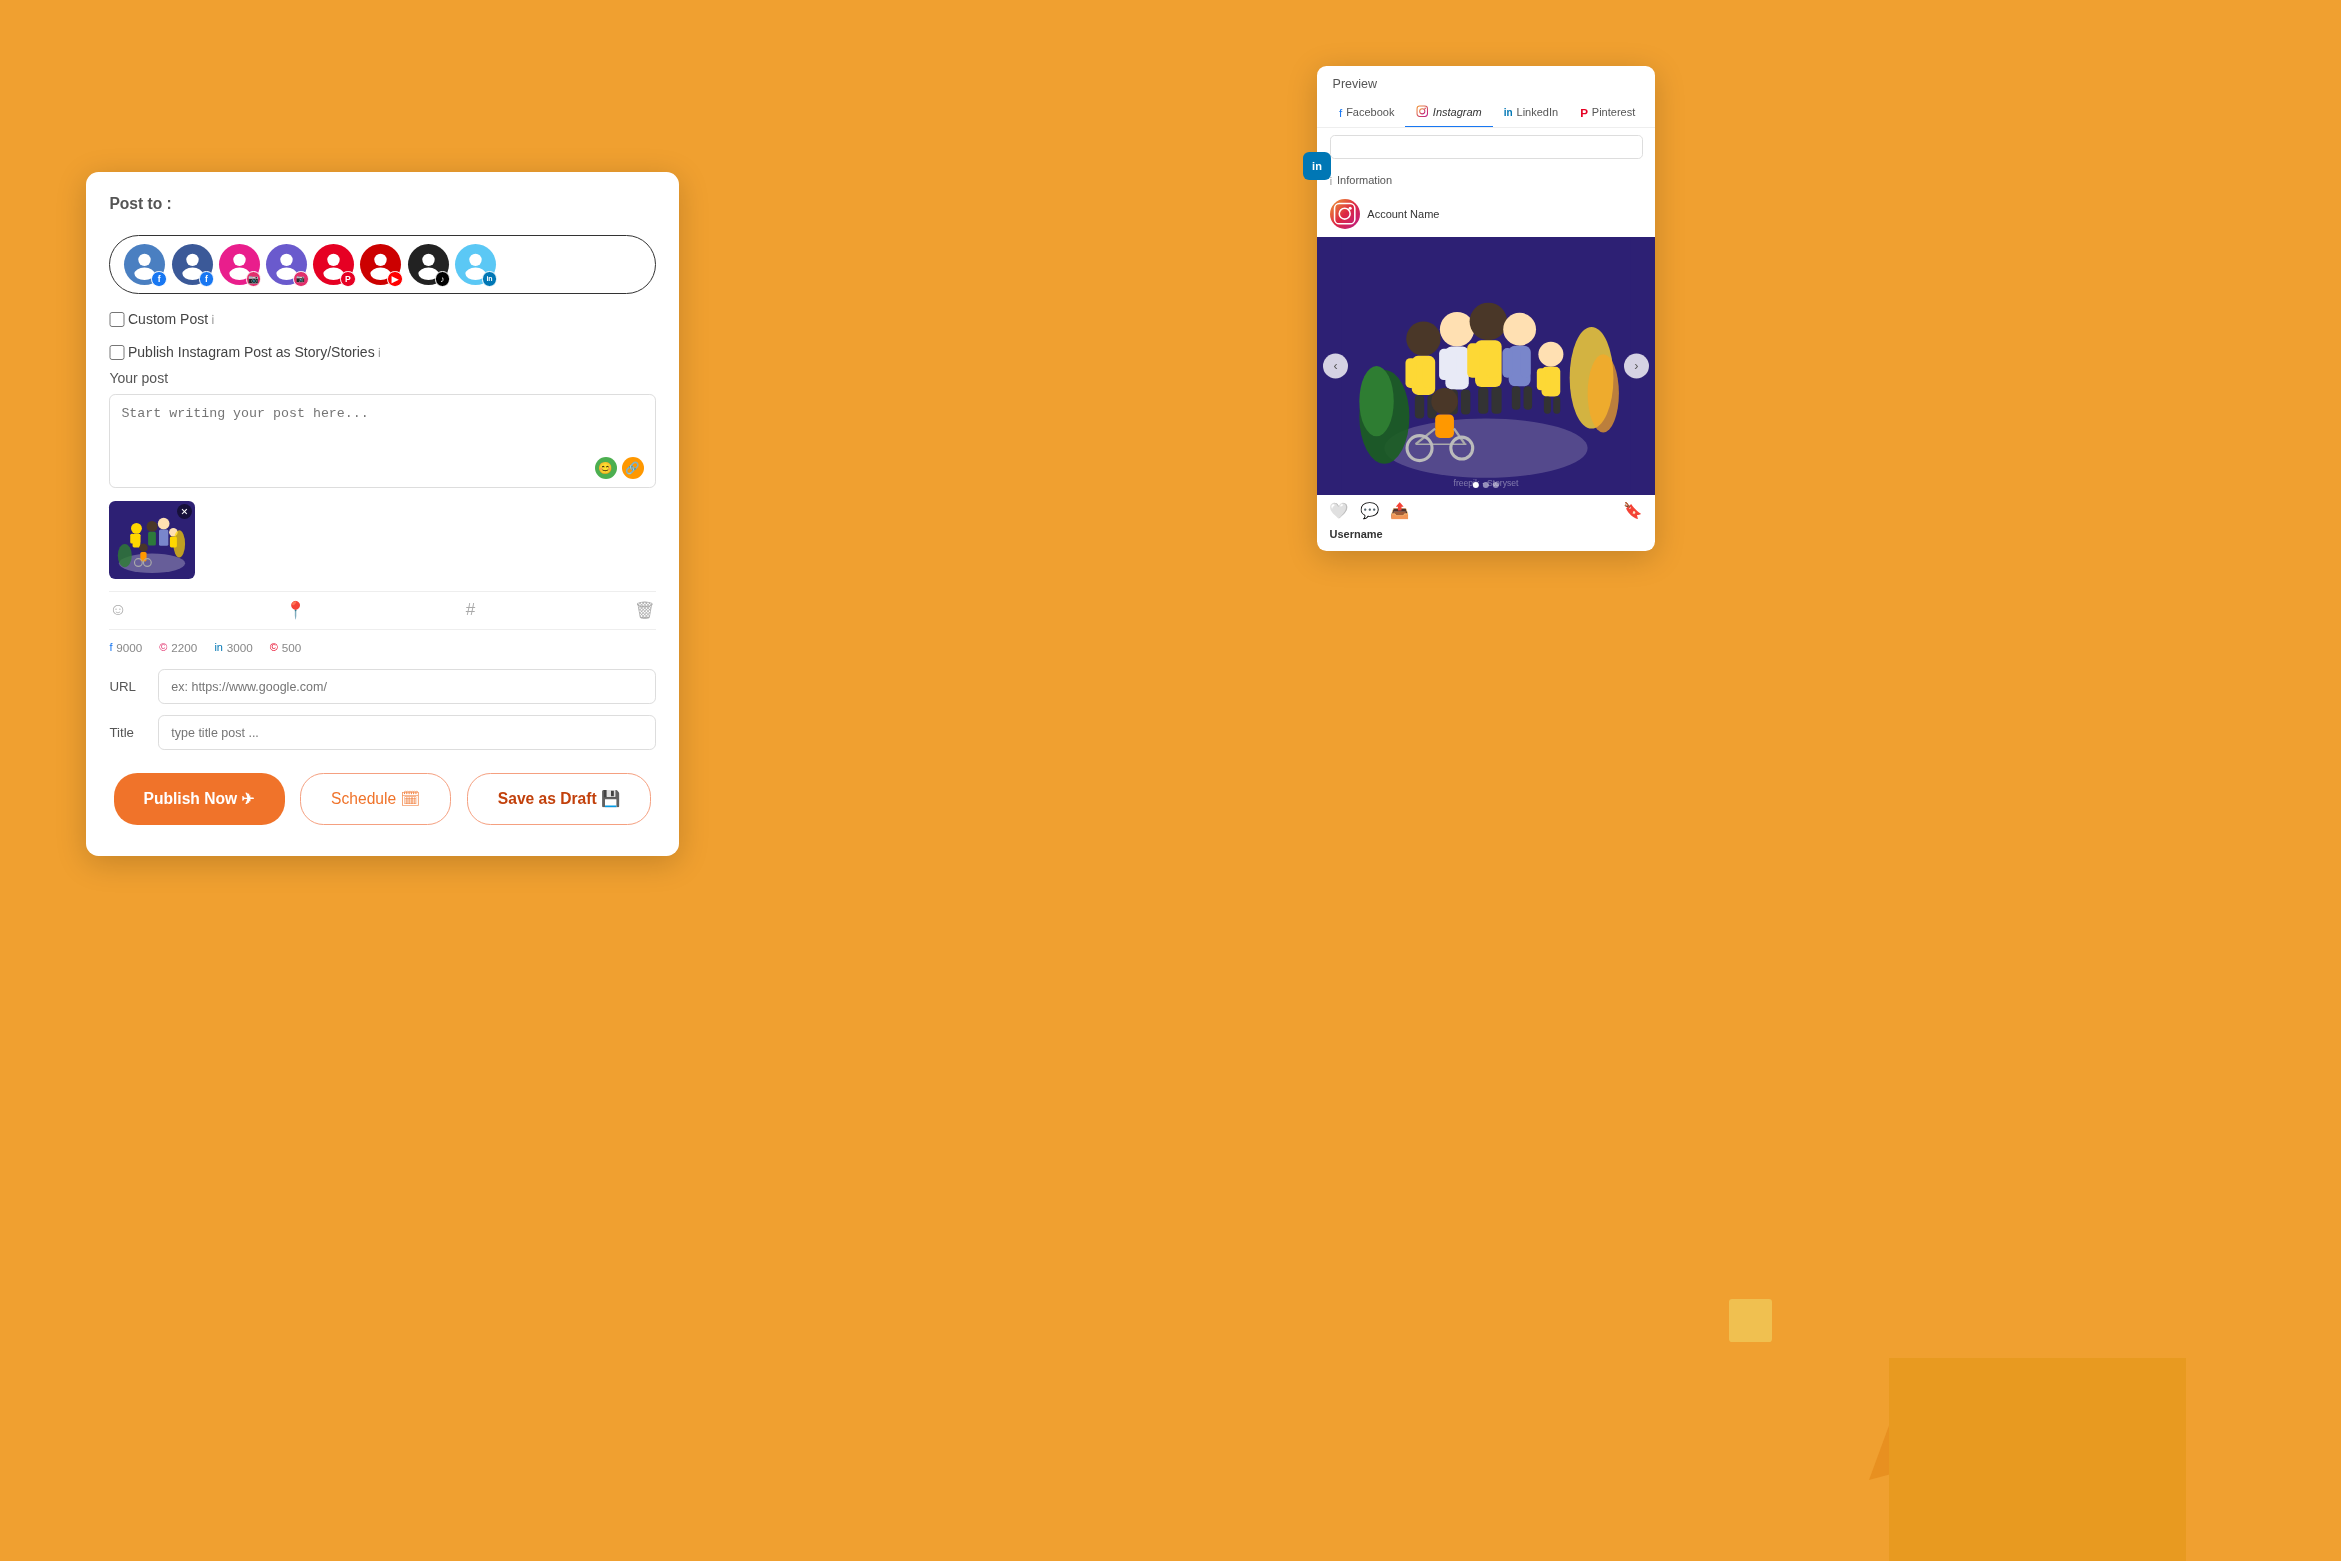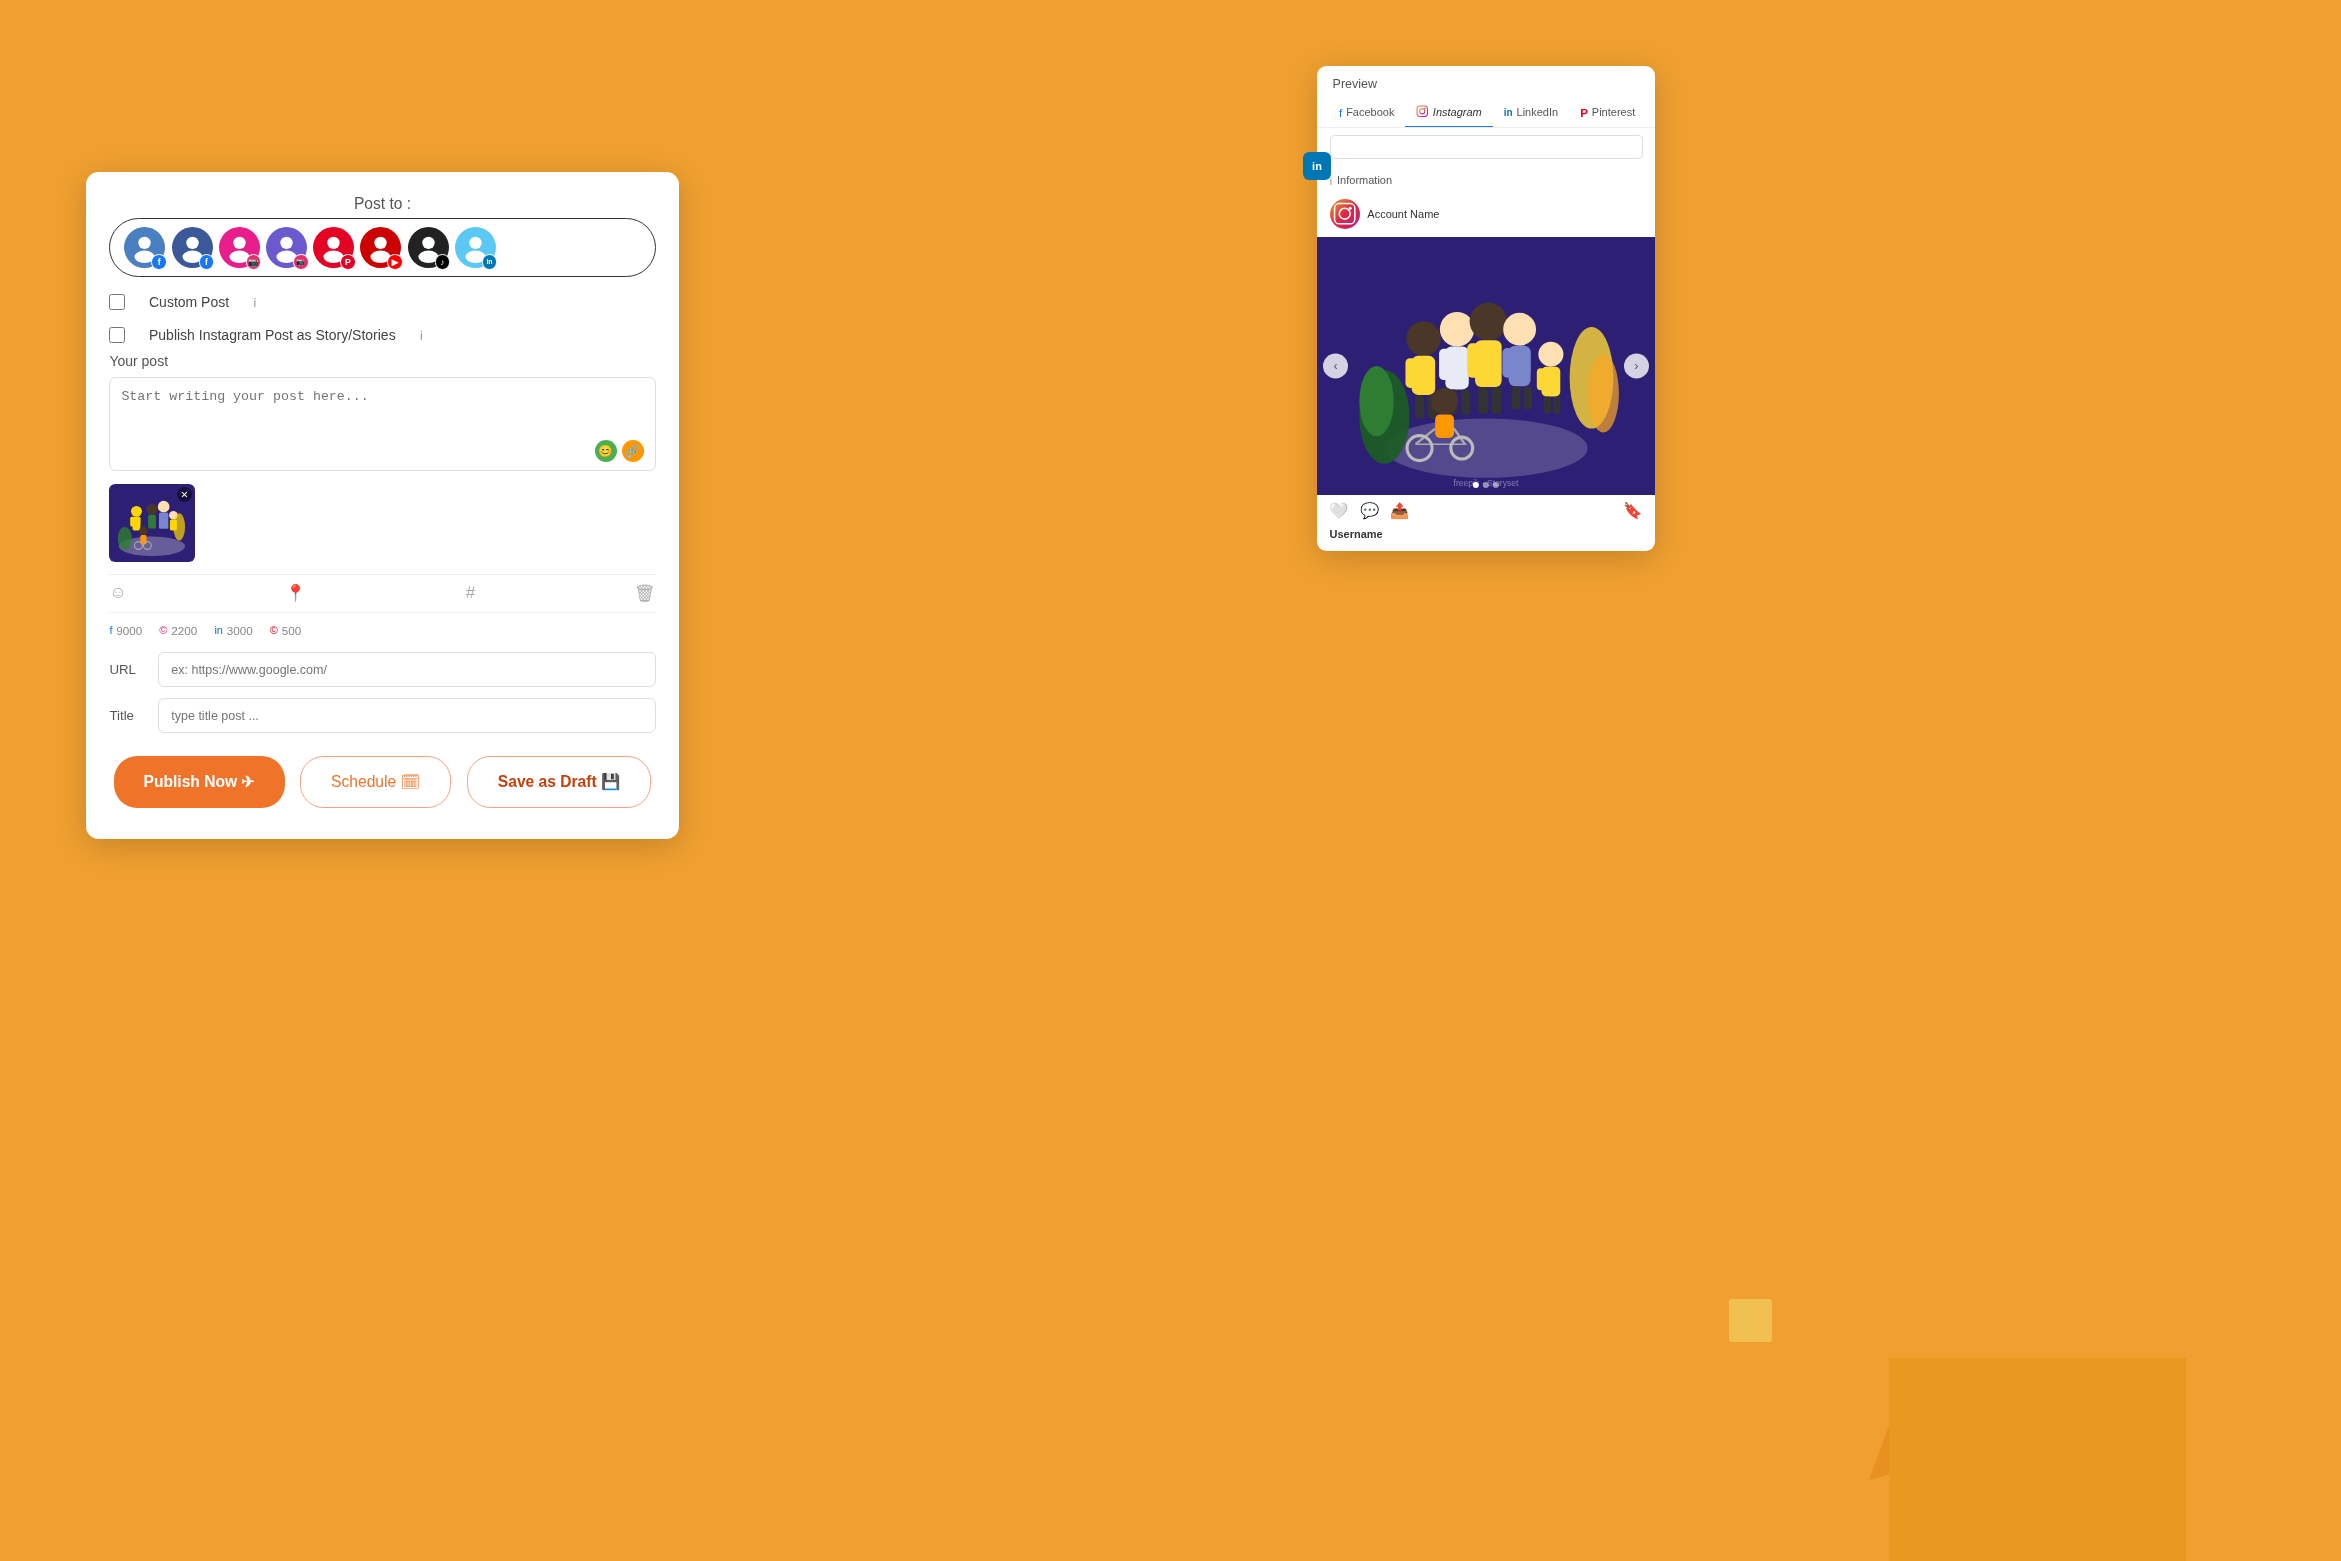--- a/index.html
+++ b/index.html
@@ -26,23 +26,22 @@
       width: 593px;
       background: #fff;
       border-radius: 12.5px;
       padding: 23.4px 23.4px 31px;
       box-shadow: 0 6.2px 31px rgba(0,0,0,0.18);
     }
 
     .post-to-label {
       font-size: 15.6px;
       color: #555;
-      margin-bottom: 5px;
-      font-weight: 400;
-      text-align: center;
+      margin-bottom: 22px;
+      font-weight: 700;
     }
 
     
     .avatars-container {
       border: 1.6px solid #333;
       border-radius: 39px;
       padding: 7.8px 14px;
       display: flex;
       align-items: center;
       gap: 6.2px;
@@ -105,22 +104,22 @@
       align-items: center;
       justify-content: center;
       color: white;
       font-size: 12.5px;
       font-weight: bold;
     }
 
     
     .checkbox-row {
       display: flex;
-      align-items: flex-start;
-      gap: 24px;
+      align-items: center;
+      gap: 3px;
       margin-bottom: 9.4px;
       font-size: 14px;
       color: #444;
       margin-top: 16px;
     }
 
     .checkbox-row input[type=checkbox] {
       width: 15.6px;
       height: 15.6px;
       cursor: pointer;

